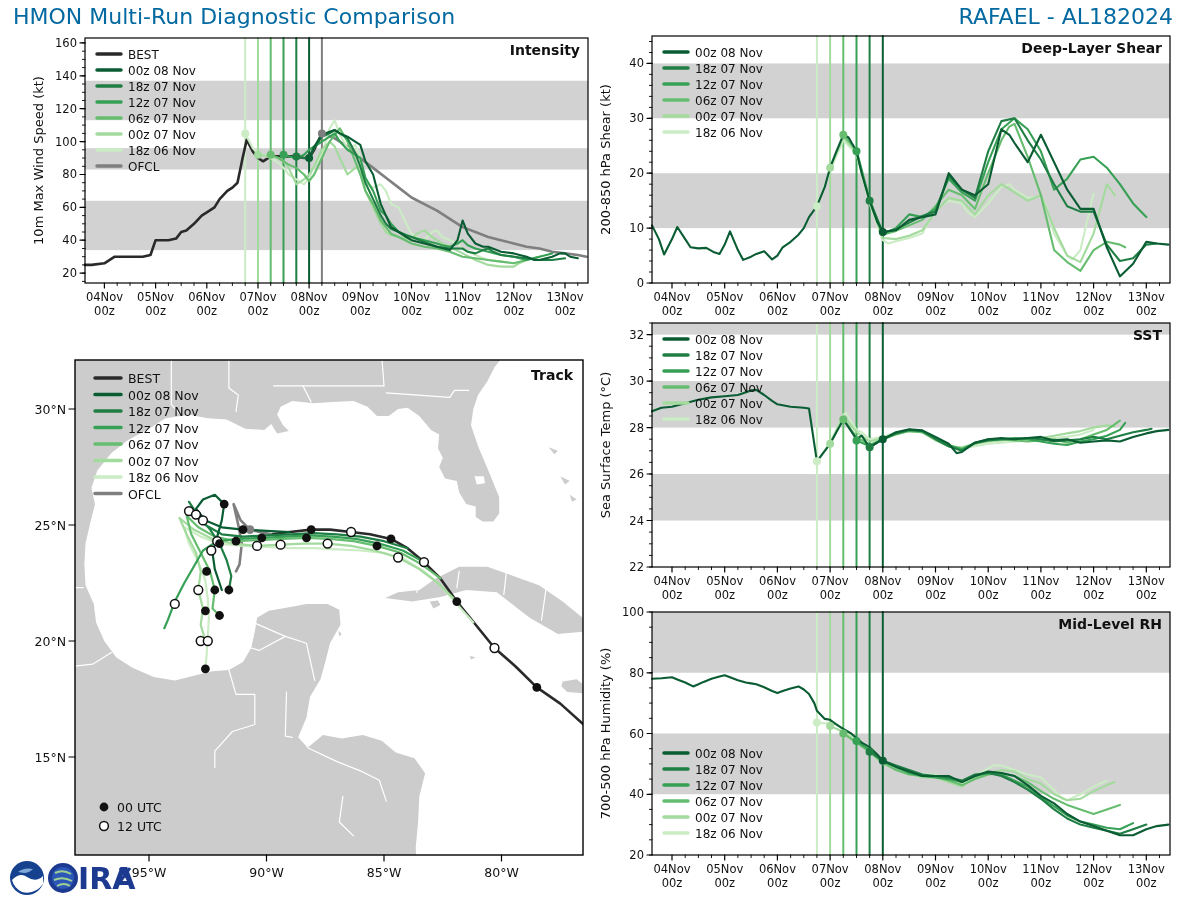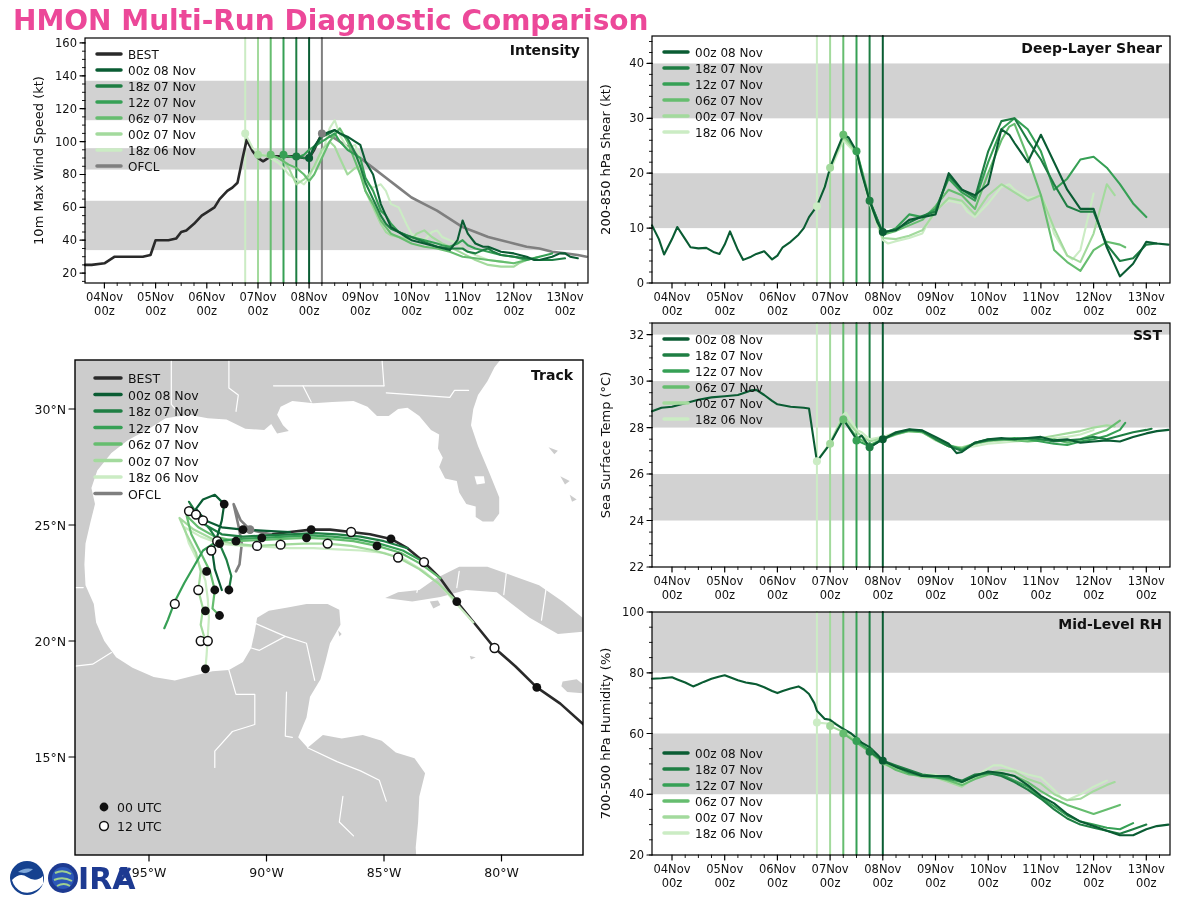--- a/index.html
+++ b/index.html
@@ -1,28 +1,29 @@
 <!DOCTYPE html>
 <html><head>
 <meta charset="utf-8">
 <style>
   html,body{margin:0;padding:0;background:#fff;}
   #page{position:relative;width:1200px;height:900px;background:#fff;overflow:hidden;
         font-family:"DejaVu Sans","Liberation Sans",sans-serif;}
-  .hdr{position:absolute;top:4px;font-weight:bold;font-size:28px;color:#ec4899;}
+  .hdr{position:absolute;top:4px;font-weight:normal;font-size:22px;color:#0369a1;}
   #hdr-left{left:13px;}
   #hdr-right{right:27px;}
   svg.panel{position:absolute;left:0;top:0;pointer-events:none;}
   #logos{position:absolute;left:8px;top:858px;width:300px;height:40px;}
 </style>
 </head>
 <body>
 <div id="page">
 
 <div class="hdr" id="hdr-left">HMON Multi-Run Diagnostic Comparison</div>
+<div class="hdr" id="hdr-right">RAFAEL - AL182024</div>
 
 <svg class="panel" id="p-intensity" width="1200" height="900">
       <rect x="85" y="200.78523489932886" width="503" height="49.32885906040269" fill="#d2d2d2"></rect>
       <rect x="85" y="148.16778523489933" width="503" height="21.37583892617448" fill="#d2d2d2"></rect>
       <rect x="85" y="80.75167785234899" width="503" height="39.463087248322154" fill="#d2d2d2"></rect>
       <polyline points="245.2,38.0 245.2,283.0" fill="none" stroke="#cbecc4" stroke-width="2" stroke-linejoin="round" stroke-linecap="round"></polyline>
       <polyline points="258.0,38.0 258.0,283.0" fill="none" stroke="#a3da9d" stroke-width="2" stroke-linejoin="round" stroke-linecap="round"></polyline>
       <polyline points="270.7,38.0 270.7,283.0" fill="none" stroke="#66bd6f" stroke-width="2" stroke-linejoin="round" stroke-linecap="round"></polyline>
       <polyline points="283.5,38.0 283.5,283.0" fill="none" stroke="#36a055" stroke-width="2" stroke-linejoin="round" stroke-linecap="round"></polyline>
       <polyline points="296.3,38.0 296.3,283.0" fill="none" stroke="#1e7e43" stroke-width="2" stroke-linejoin="round" stroke-linecap="round"></polyline>

